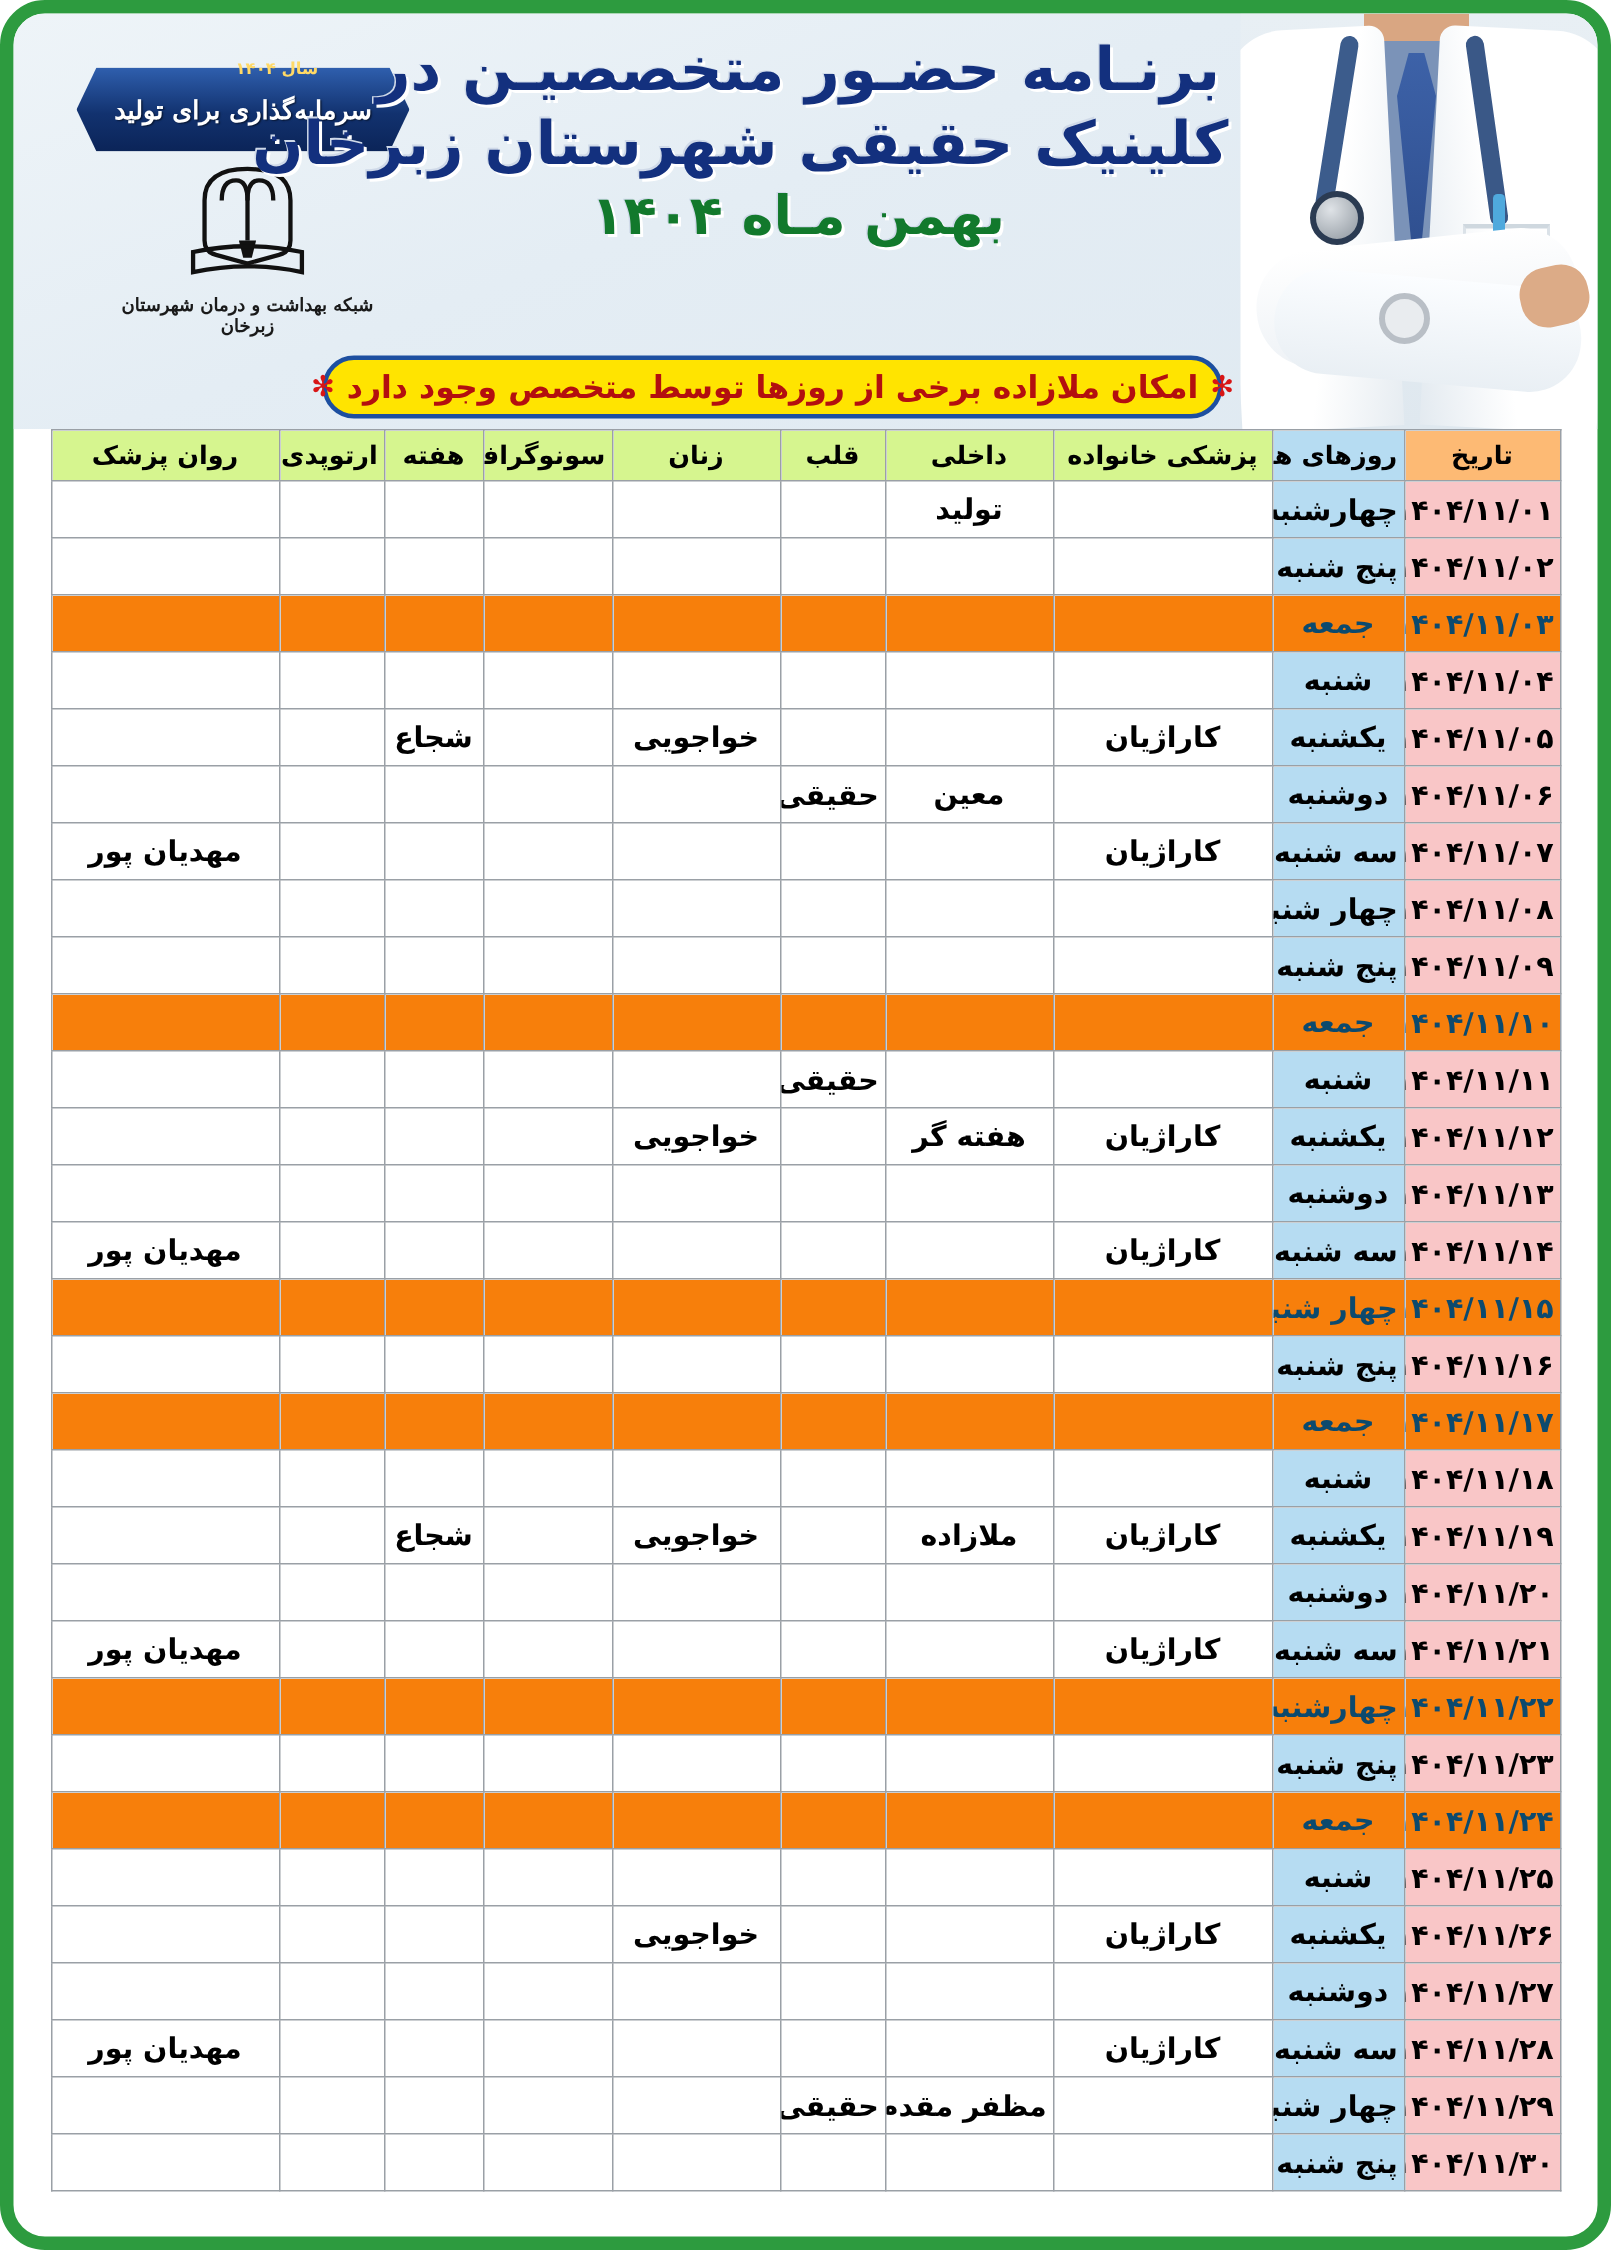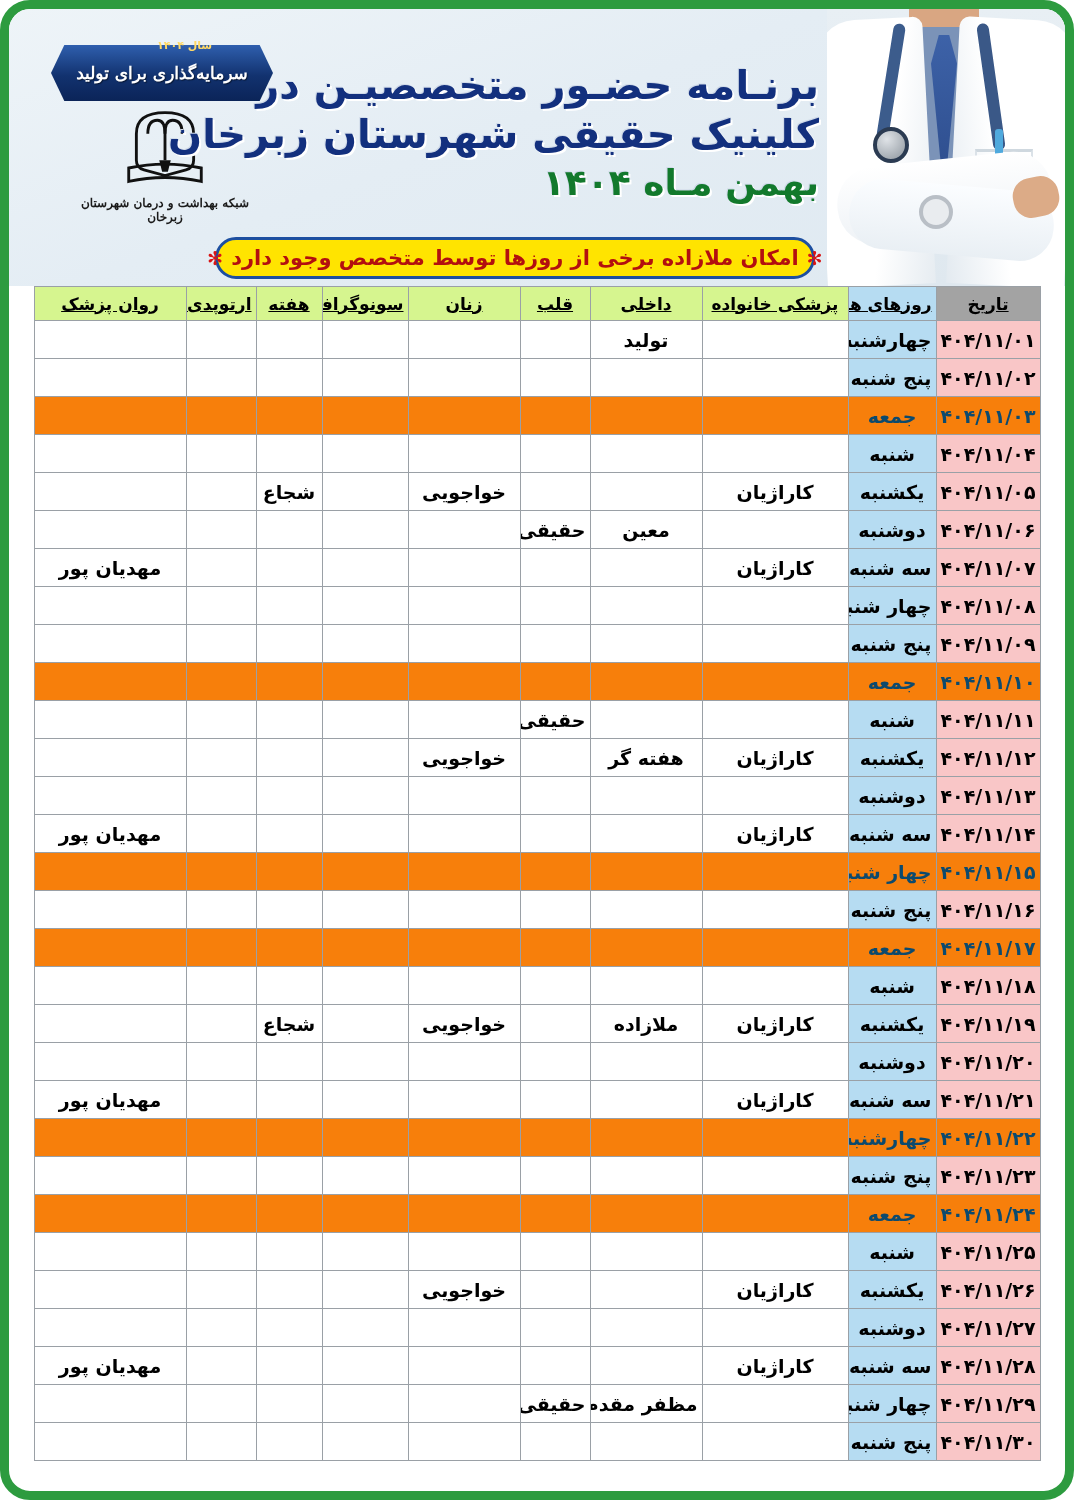--- a/index.html
+++ b/index.html
@@ -59,21 +59,21 @@
   .doc-bell { position:absolute; top:118px; left:46px; width:36px; height:36px;
     border-radius:50%; background:radial-gradient(circle at 35% 30%,#dfe3e7,#8e969e);
     border:4px solid #2b3b52; }
   .doc-pocket { position:absolute; top:140px; left:148px; width:58px; height:44px;
     border:2px solid #dbe2e8; border-top:3px solid #cfd8df; }
   .doc-pen { position:absolute; top:120px; left:168px; width:8px; height:34px;
     background:#4fa9dd; border-radius:3px; }
 
   .title-zone {
     position: absolute; top: 14px; right: 246px; left: 236px;
-    margin-top: 38px;
+    text-align: center;
   }
   .title-line {
     font-family: "DejaVu Sans", sans-serif;
     font-weight: bold;
     color: #13307e;
     font-size: 40px;
     line-height: 1.23;
     letter-spacing: -0.5px;
     text-shadow: 2px 2px 0 #ffffff, -1px -1px 0 #cfd9e8;
     white-space: nowrap;
@@ -142,22 +142,22 @@
     height: 38px;
     text-align: center;
     vertical-align: middle;
     font-size: 19px;
     font-weight: bold;
     color: #000000;
     padding: 0 4px;
     overflow: hidden;
     white-space: nowrap;
   }
-  table.sched thead th { height: 34px; font-size: 17px; text-decoration: underline; }
-  th.h-date   { background: #a3a3a3; width: 104px; }
+  table.sched thead th { height: 34px; font-size: 17px; }
+  th.h-date   { background: #fdba74; width: 104px; }
   th.h-day    { background: #b6dcf2; width: 88px; }
   th.h-spec   { background: #d6f58f; }
   td.c-date { background: #f9c6c7; font-size: 18px; }
   td.c-day  { background: #b6dcf2; font-size: 15px; }
   tr.holiday td { background: #f77f0b !important; color: #f77f0b; }
   tr.holiday td.c-date, tr.holiday td.c-day { background: #f77f0b !important; color: #0c4a6e; }
   
   col.w-psy { width: 152px; }
   col.w-ort { width: 70px; }
   col.w-ped { width: 66px; }

